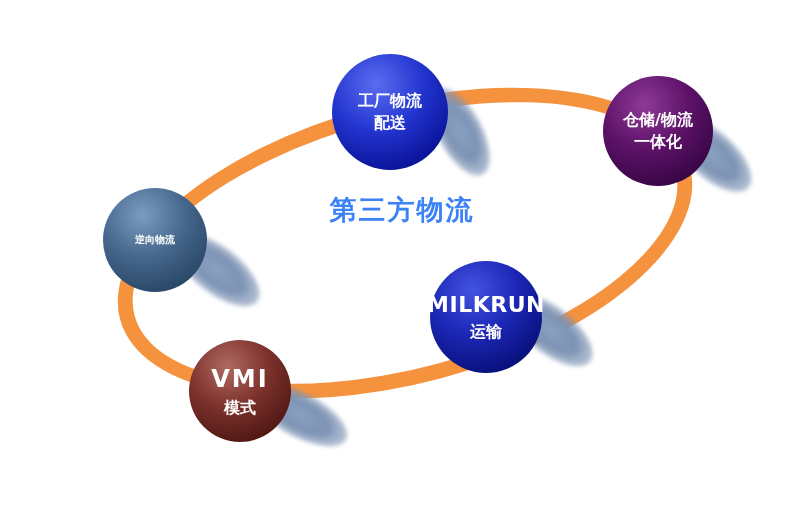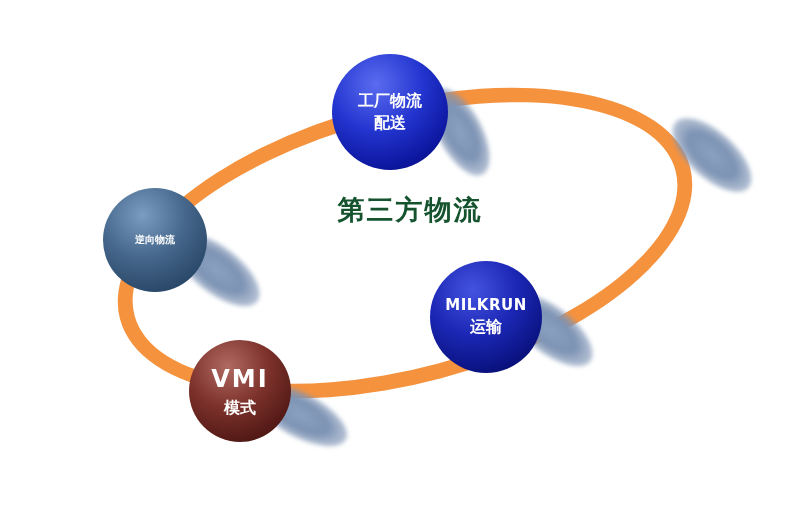--- a/index.html
+++ b/index.html
@@ -63,38 +63,38 @@
     background: radial-gradient(circle at 38% 26%, #8e3a96 0%, #5d1268 42%, #3a0748 76%, #26032f 100%);
   }
   .sphere-reverse {
     left: 103px; top: 188px; width: 104px; height: 104px; font-size: 10px;
     background: radial-gradient(circle at 38% 26%, #7a9cc0 0%, #46688c 42%, #2c4a6b 76%, #1c3450 100%);
   }
   .sphere-milkrun {
     left: 430px; top: 261px; width: 112px; height: 112px; font-size: 16px;
     background: radial-gradient(circle at 38% 26%, #4353e0 0%, #1b27b4 42%, #0a1280 76%, #050a58 100%);
   }
-  .sphere-milkrun .l1 { font-size: 15px; letter-spacing: 0.5px; }
+  .sphere-milkrun .l1 { font-size: 22px; letter-spacing: 0.5px; }
   .sphere-vmi {
     left: 189px; top: 340px; width: 102px; height: 102px; font-size: 16px;
     background: radial-gradient(circle at 38% 26%, #b06a62 0%, #7c312b 42%, #541a16 76%, #38100d 100%);
   }
   .sphere-vmi .l1 { font-size: 24px; letter-spacing: 2px; }
 
   
   .title {
     position: absolute;
-    left: 300px;
+    left: 292px;
     top: 192px;
     width: 220px;
     text-align: center;
     font-family: "DejaVu Serif", serif;
     font-weight: bold;
     font-size: 27px;
-    color: #14532d;
+    color: #3b82f6;
     letter-spacing: 2px;
     z-index: 3;
   }
 </style>
 </head>
 <body>
 
 <div class="canvas">
 
   <div class="ring"></div>
@@ -103,20 +103,24 @@
   <div class="shadow shadow-warehouse"></div>
   <div class="shadow shadow-reverse"></div>
   <div class="shadow shadow-milkrun"></div>
   <div class="shadow shadow-vmi"></div>
 
   <div class="sphere sphere-factory">
     <span class="l1">工厂物流</span>
     <span class="l2">配送</span>
   </div>
 
+  <div class="sphere sphere-warehouse">
+    <span class="l1">仓储/物流</span>
+    <span class="l2">一体化</span>
+  </div>
 
   <div class="sphere sphere-reverse">
     <span class="l1">逆向物流</span>
     <span class="l2"></span>
   </div>
 
   <div class="sphere sphere-milkrun">
     <span class="l1">MILKRUN</span>
     <span class="l2">运输</span>
   </div>

